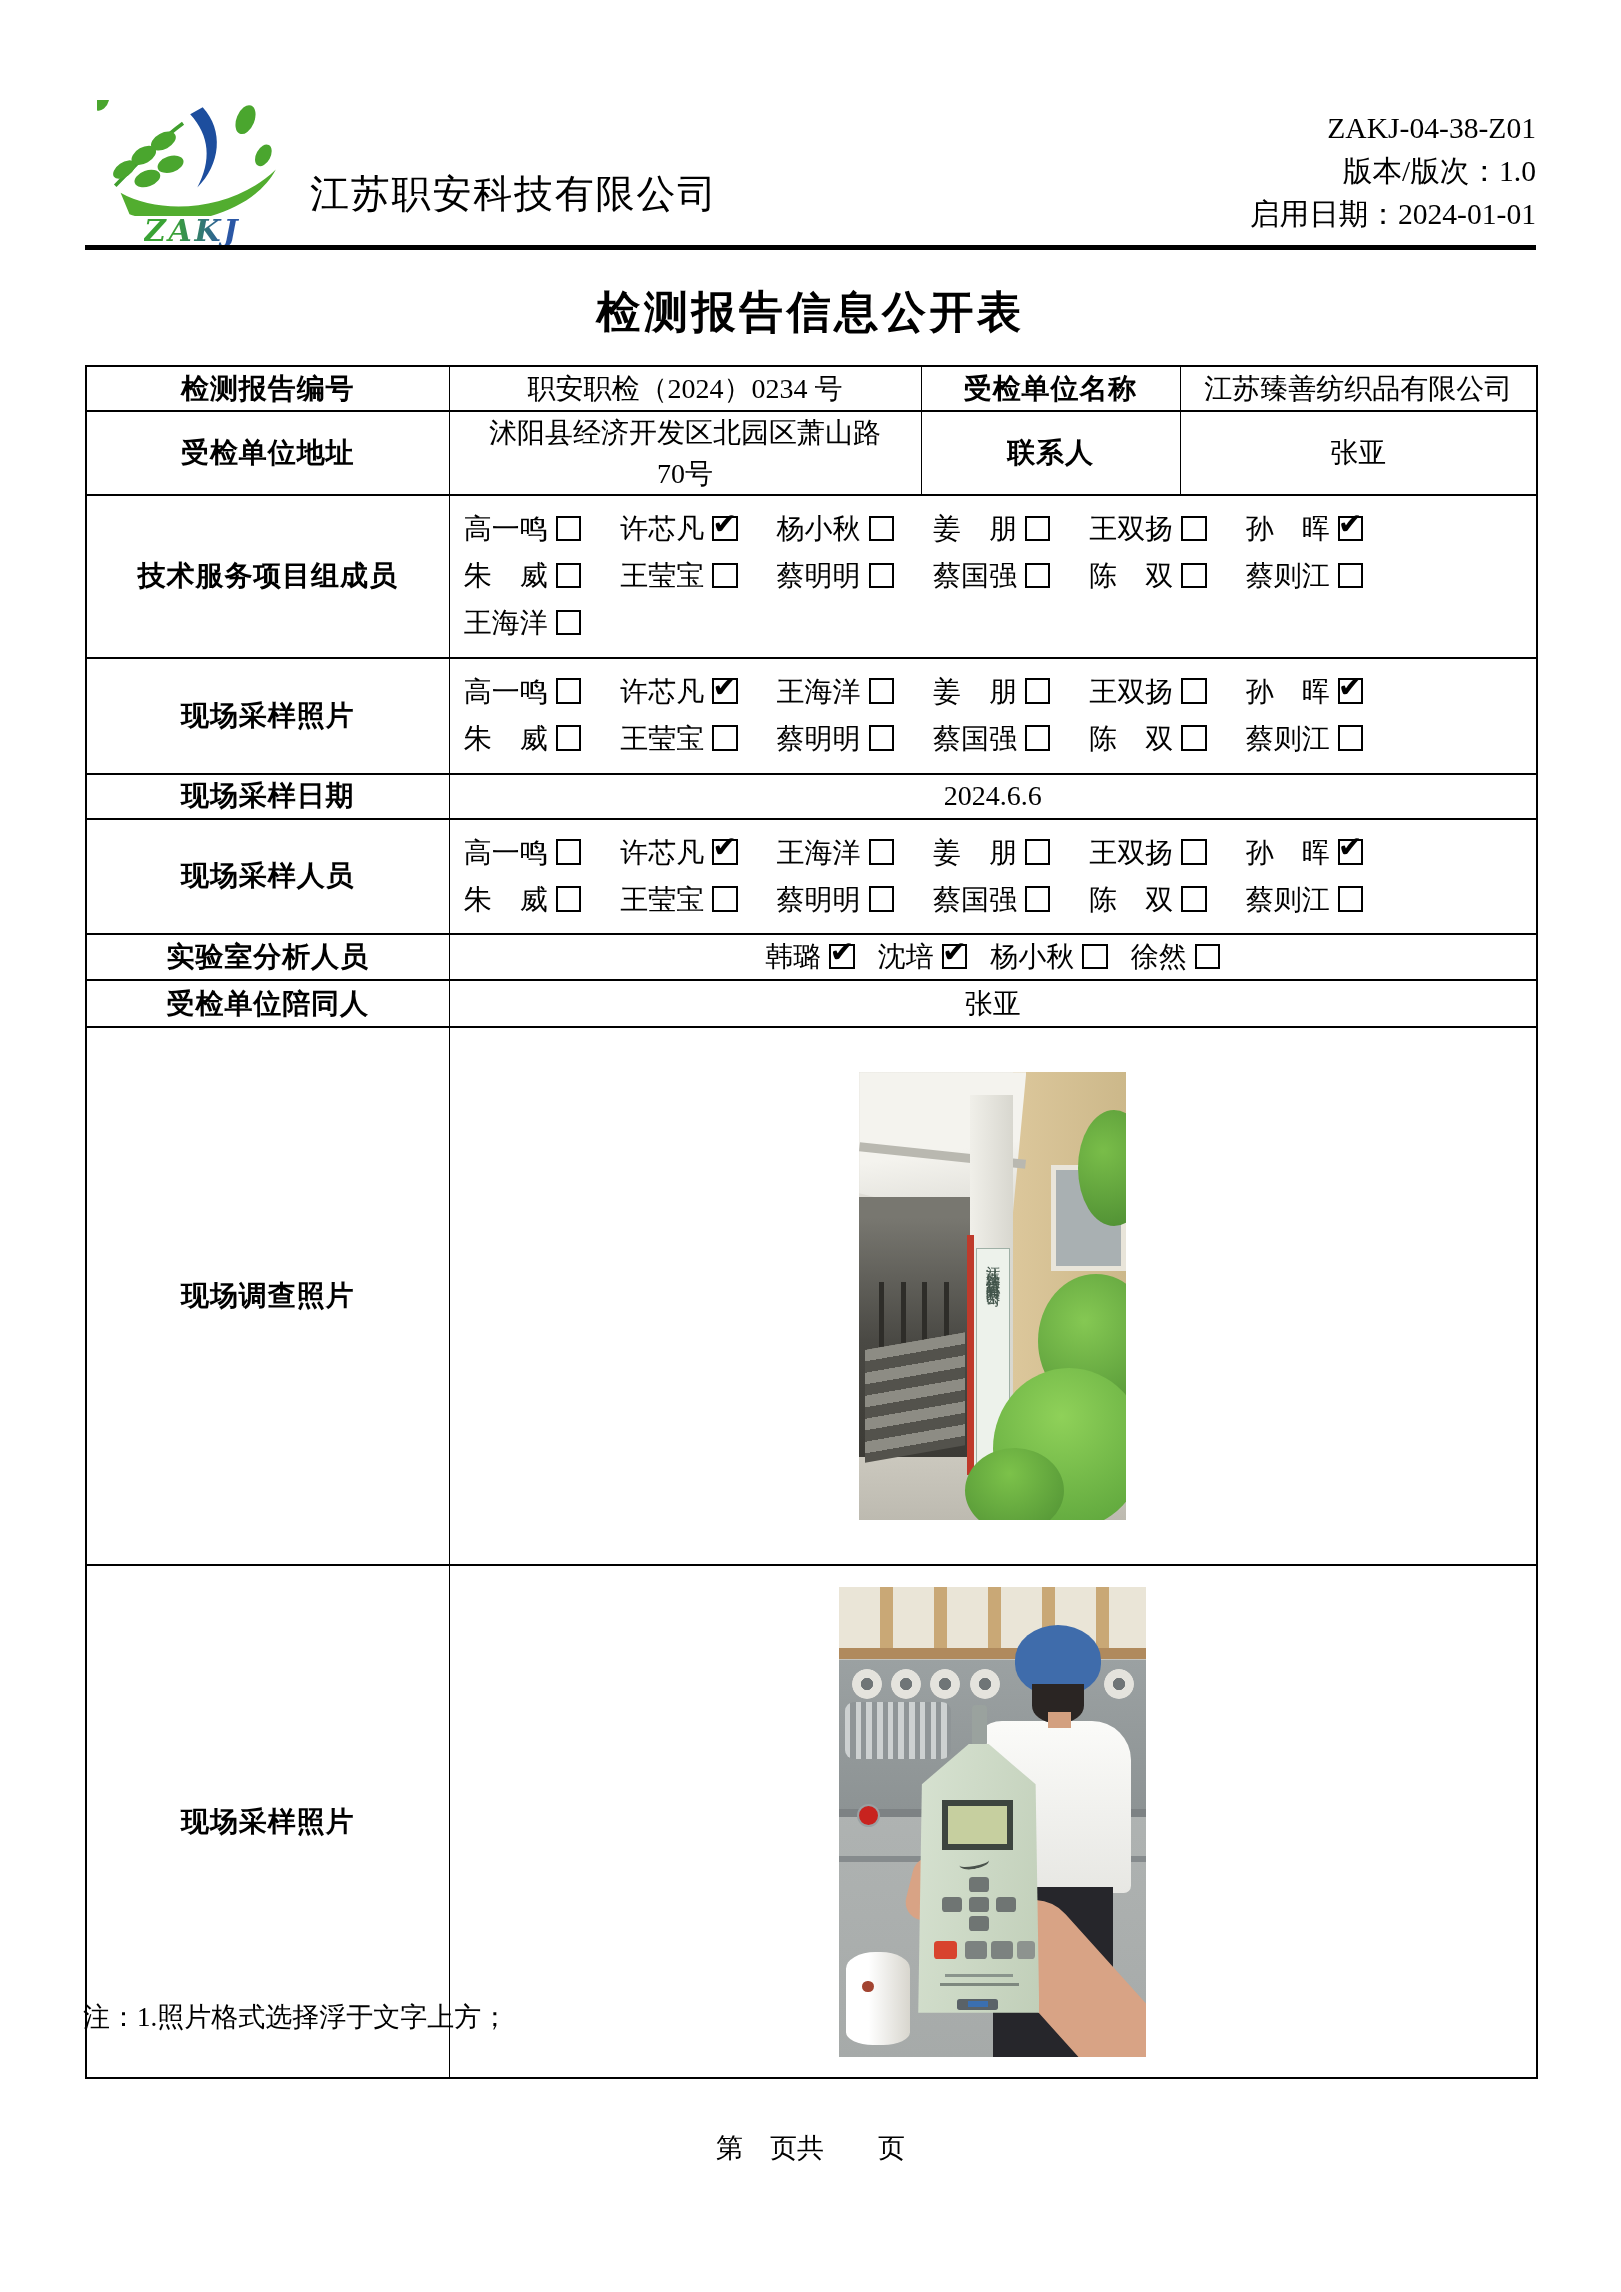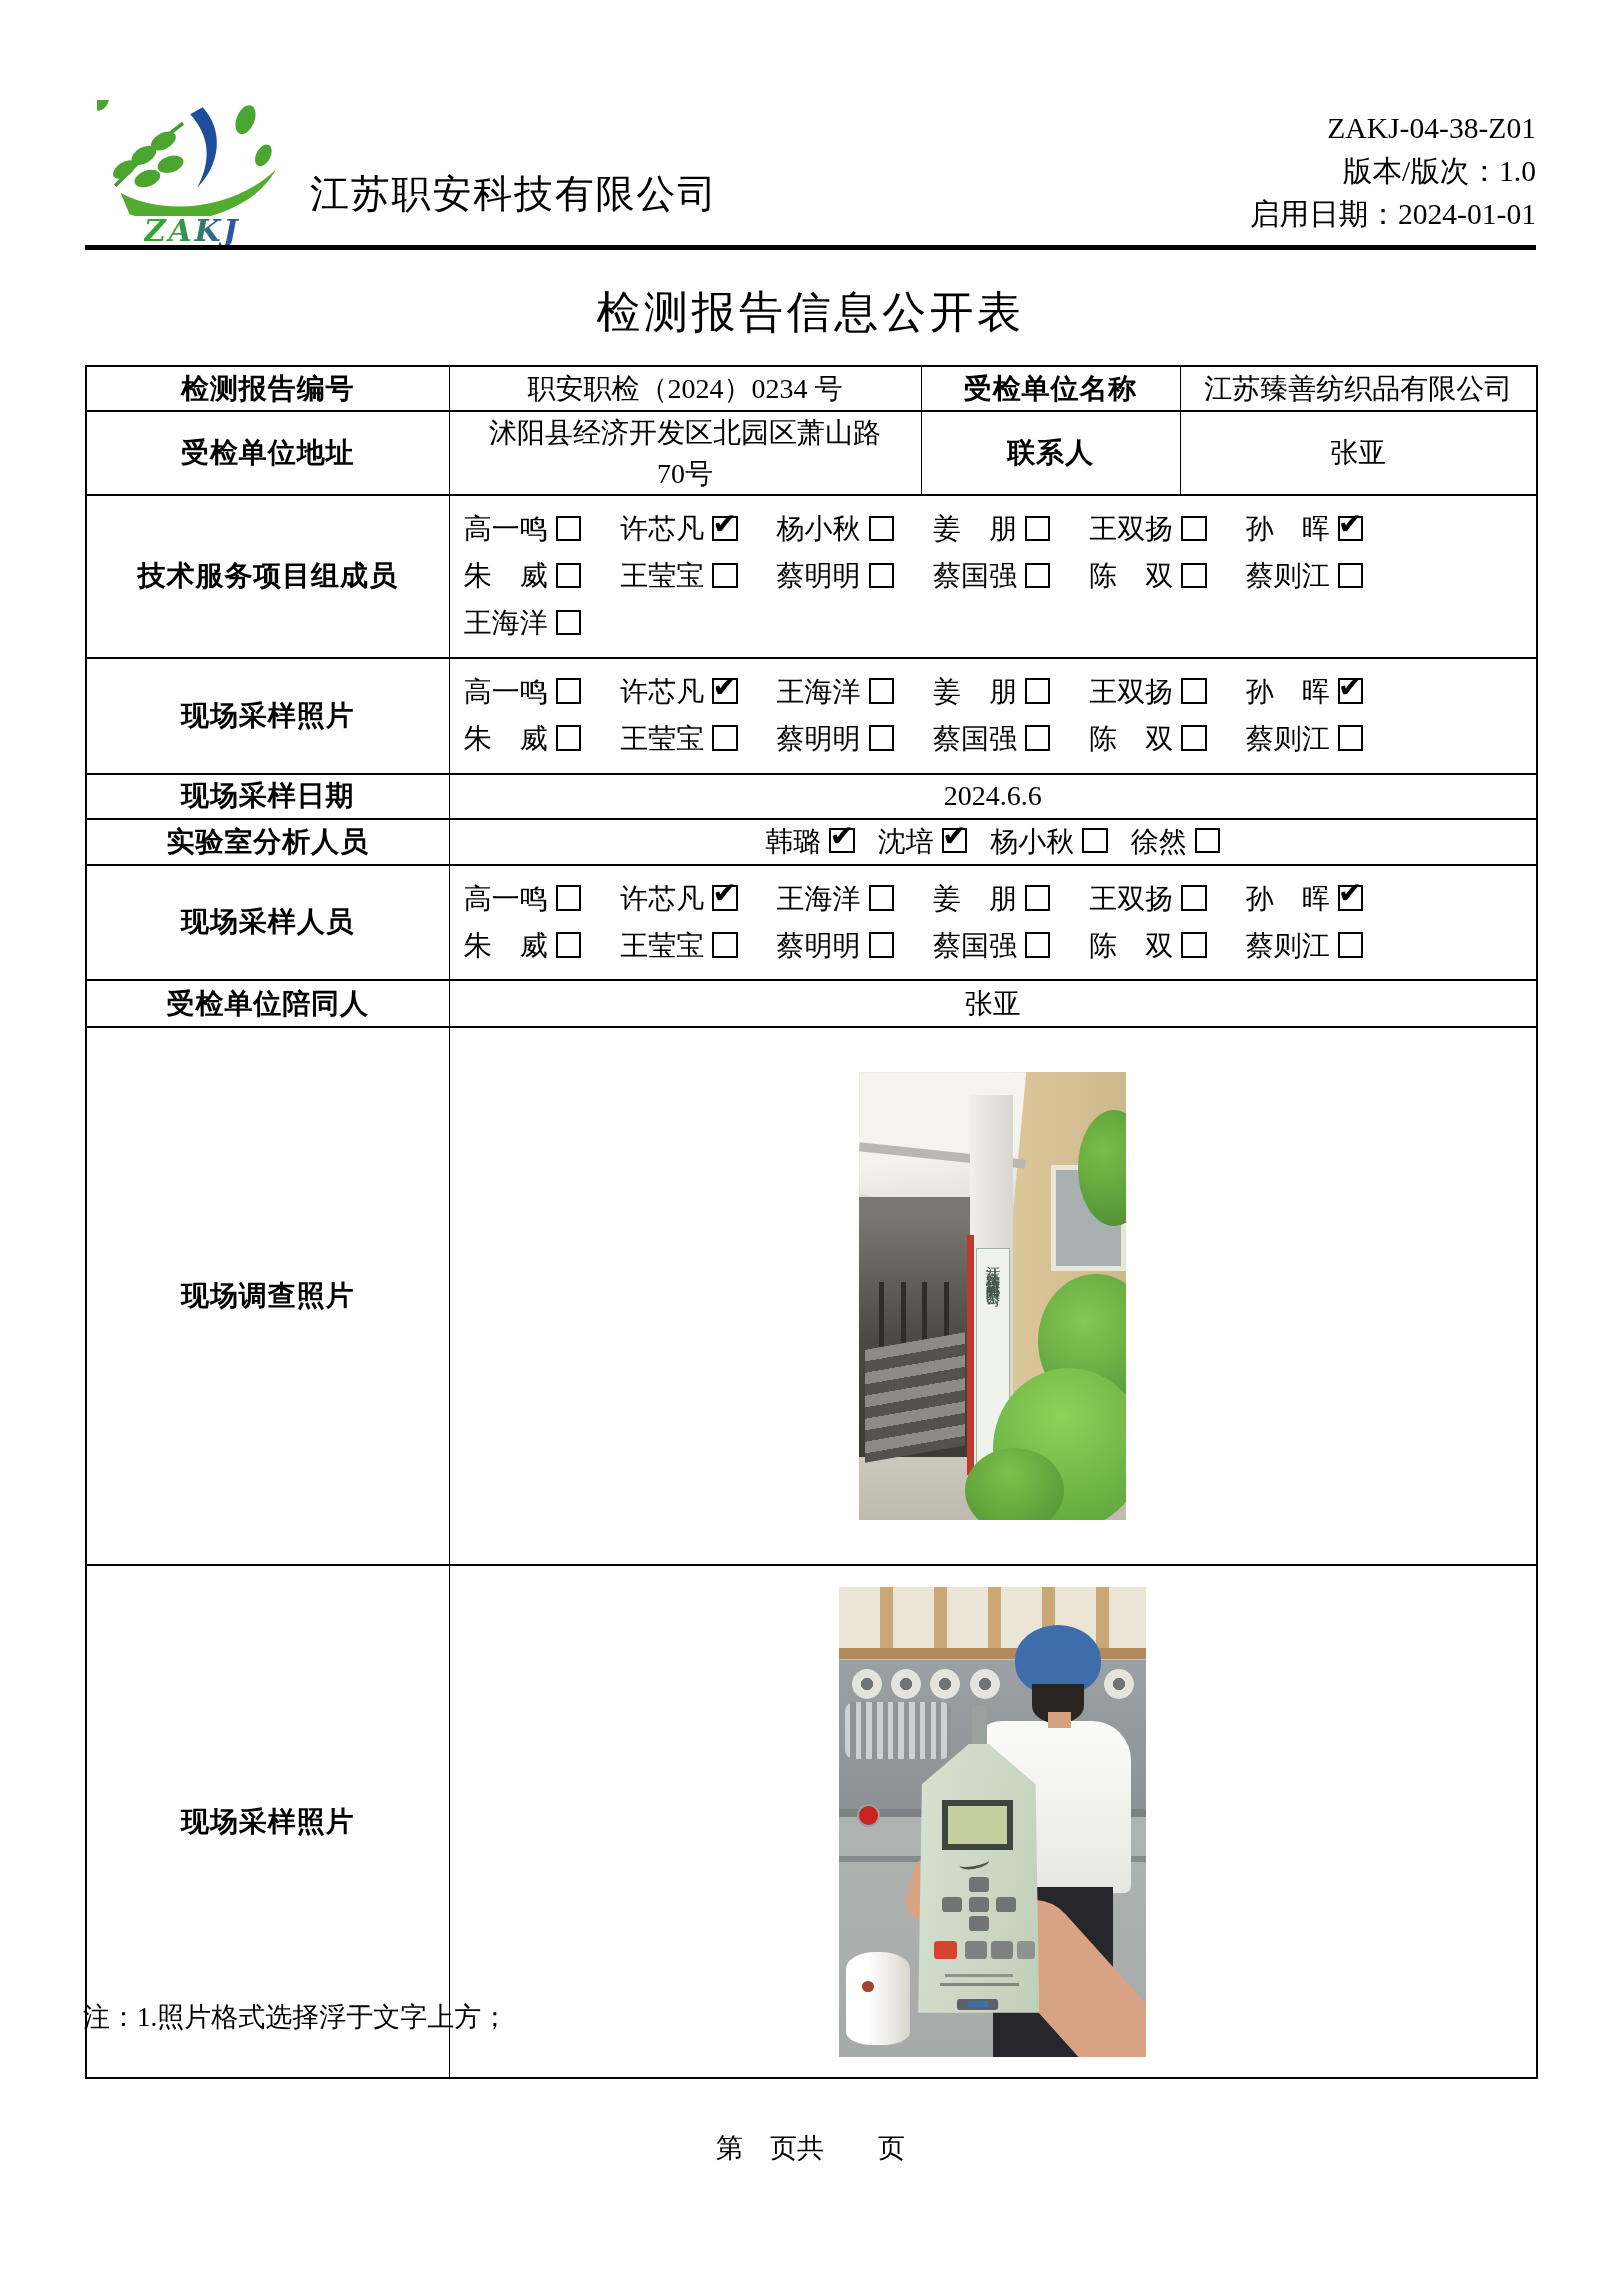--- a/index.html
+++ b/index.html
@@ -22,21 +22,21 @@
       background:linear-gradient(90deg,#3aa335 30%,#2b57a5 85%);
       -webkit-background-clip:text; background-clip:text; color:transparent;
     }
   }
   .company-name { position:absolute; left:310px; top:167px; font-size:39px; letter-spacing:1.8px; }
   .doc-meta { position:absolute; right:85px; top:107px; text-align:right; font-size:29.6px; line-height:43px; }
   .doc-meta .line { white-space:pre; }
   .header-rule { position:absolute; left:85px; top:245px; width:1451px; height:4.5px; background:#000; }
   .doc-title {
     position:absolute; left:0; top:283px; width:100%;
-    text-align:center; font-size:44px; font-weight:normal; letter-spacing:3.6px;
+    text-align:center; font-size:44px; font-weight:bold; letter-spacing:3.6px;
   }
 
   
   table.info-table {
     position:absolute; left:85px; top:365px; width:1451px;
     border-collapse:collapse; table-layout:fixed;
     border:2.7px solid #000;
   }
   td {
     border:1.8px solid #000; border-top-width:2.7px; border-bottom-width:2.7px;
@@ -268,50 +268,50 @@
               <span class="member"><span class="member-name">蔡则江</span><span class="checkbox"></span></span>
             </div>
           </td>
     </tr>
 
     <tr style="height:45px">
       <td class="lbl">现场采样日期</td>
       <td class="val" colspan="3">2024.6.6</td>
     </tr>
 
-    <tr style="height:46px">
-      <td class="lbl">实验室分析人员</td>
-      <td class="members-inline-cell members-inline" colspan="3">
-            <div class="member-line">
-              <span class="member"><span class="member-name">韩璐</span><span class="checkbox checked"></span></span>
-              <span class="member"><span class="member-name">沈培</span><span class="checkbox checked"></span></span>
-              <span class="member"><span class="member-name">杨小秋</span><span class="checkbox"></span></span>
-              <span class="member"><span class="member-name">徐然</span><span class="checkbox"></span></span>
-            </div>
-          </td>
-    </tr>
-
     <tr style="height:82px">
       <td class="lbl">现场采样人员</td>
       <td class="members-cell" colspan="3">
             <div class="member-line">
               <span class="member"><span class="member-name">高一鸣</span><span class="checkbox"></span></span>
               <span class="member"><span class="member-name">许芯凡</span><span class="checkbox checked"></span></span>
               <span class="member"><span class="member-name">王海洋</span><span class="checkbox"></span></span>
               <span class="member"><span class="member-name">姜　朋</span><span class="checkbox"></span></span>
               <span class="member"><span class="member-name">王双扬</span><span class="checkbox"></span></span>
               <span class="member"><span class="member-name">孙　晖</span><span class="checkbox checked"></span></span>
             </div>
             <div class="member-line">
               <span class="member"><span class="member-name">朱　威</span><span class="checkbox"></span></span>
               <span class="member"><span class="member-name">王莹宝</span><span class="checkbox"></span></span>
               <span class="member"><span class="member-name">蔡明明</span><span class="checkbox"></span></span>
               <span class="member"><span class="member-name">蔡国强</span><span class="checkbox"></span></span>
               <span class="member"><span class="member-name">陈　双</span><span class="checkbox"></span></span>
               <span class="member"><span class="member-name">蔡则江</span><span class="checkbox"></span></span>
+            </div>
+          </td>
+    </tr>
+
+    <tr style="height:46px">
+      <td class="lbl">实验室分析人员</td>
+      <td class="members-inline-cell members-inline" colspan="3">
+            <div class="member-line">
+              <span class="member"><span class="member-name">韩璐</span><span class="checkbox checked"></span></span>
+              <span class="member"><span class="member-name">沈培</span><span class="checkbox checked"></span></span>
+              <span class="member"><span class="member-name">杨小秋</span><span class="checkbox"></span></span>
+              <span class="member"><span class="member-name">徐然</span><span class="checkbox"></span></span>
             </div>
           </td>
     </tr>
 
     <tr style="height:47px">
       <td class="lbl">受检单位陪同人</td>
       <td class="val" colspan="3">张亚</td>
     </tr>
 
     <tr style="height:538px">

